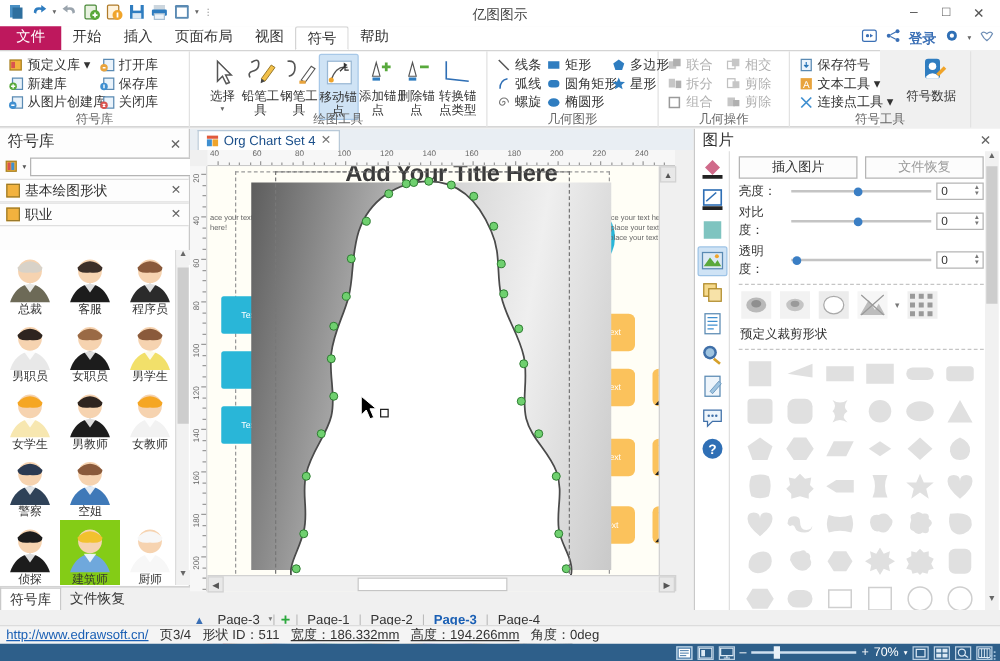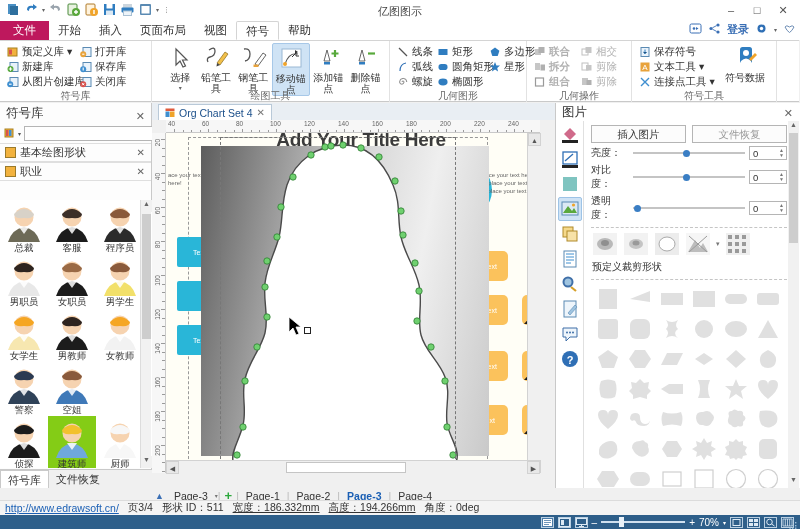--- a/index.html
+++ b/index.html
@@ -45,21 +45,21 @@
   .mtab.file { background: #be185d; color: #fff; font-weight: normal; padding: 0 13px; }
   .mtab.active {
     background: #ffffff; border: 1px solid #d4d4d4; border-bottom: 1px solid #ffffff;
     border-radius: 2px 2px 0 0; position: relative; z-index: 3;
   }
   .menu-right { position: absolute; right: 4px; top: 1px; display: flex; align-items: center; gap: 6px; }
   .login-link { color: #3a6fb5; font-size: 11px; font-weight: bold; }
 
   
   .ribbon {
-    position: absolute; top: 40px; left: 0; width: 799px; height: 62px;
+    position: absolute; top: 40px; left: 0; width: 704px; height: 62px;
     background: #ffffff; border-top: 1px solid #d4d4d4; border-bottom: 1px solid #c9c9c9;
     display: flex;
   }
   .rgroup { position: relative; height: 61px; padding: 2px 5px 0 5px; border-right: 1px solid #e2e2e2; }
   .rgroup-label {
     position: absolute; bottom: 0px; left: 0; width: 100%; text-align: center;
     font-size: 10px; color: #666; height: 12px; line-height: 12px;
   }
   .rg-body { display: flex; height: 47px; align-items: flex-start; }
 
@@ -504,20 +504,28 @@
         <div class="bigbtn wide">
           <span class="bic">
             <svg width="30" height="26" viewBox="0 0 30 26">
                 <path d="M9 16 L12 5 L15 16 Z" fill="#fff" stroke="#555" stroke-width="0.9"></path>
                 <rect x="9" y="17" width="6" height="2.5" fill="#2f7dc0"></rect>
                 <path d="M18 8.5 h7" stroke="#58a93c" stroke-width="2.2"></path>
               </svg>
           </span>
           <span>删除锚点</span>
         </div>
+        <div class="bigbtn" style="width:60px;">
+          <span class="bic">
+            <svg width="30" height="26" viewBox="0 0 30 26">
+                <path d="M6 4 L6 18 L24 20" fill="none" stroke="#2f6fb5" stroke-width="1.3"></path>
+              </svg>
+          </span>
+          <span>转换锚点类型</span>
+        </div>
       </div>
       <div class="rgroup-label">绘图工具</div>
     </div>
 
     <div class="rgroup" style="width:137px;">
       <div class="rg-body">
         <div class="shapecol" style="width:45px;">
           <div class="scmd">
             <span class="ic"><svg width="12" height="12" viewBox="0 0 12 12">
                   <path d="M2 2 L10 10" stroke="#555" stroke-width="1.2"></path>
@@ -570,21 +578,21 @@
                 </svg></span>
             <span>星形</span>
           </div>
         </div>
       </div>
       <div class="rgroup-label">几何图形</div>
     </div>
 
     <div class="rgroup" style="width:105px;">
       <div class="rg-body">
-        <div class="shapecol" style="width:50px;font-weight:bold;">
+        <div class="shapecol" style="width:50px;">
           <div class="scmd dis">
             <span class="ic"><svg width="12" height="12" viewBox="0 0 12 12">
                   <rect x="1" y="3" width="6" height="6" fill="#c6c6c6"></rect>
                   <rect x="4.5" y="1" width="6" height="6" fill="#b0b0b0"></rect>
                 </svg></span>
             <span>联合</span>
           </div>
           <div class="scmd dis">
             <span class="ic"><svg width="12" height="12" viewBox="0 0 12 12">
                   <rect x="1" y="2" width="5" height="7" fill="#c6c6c6"></rect>

